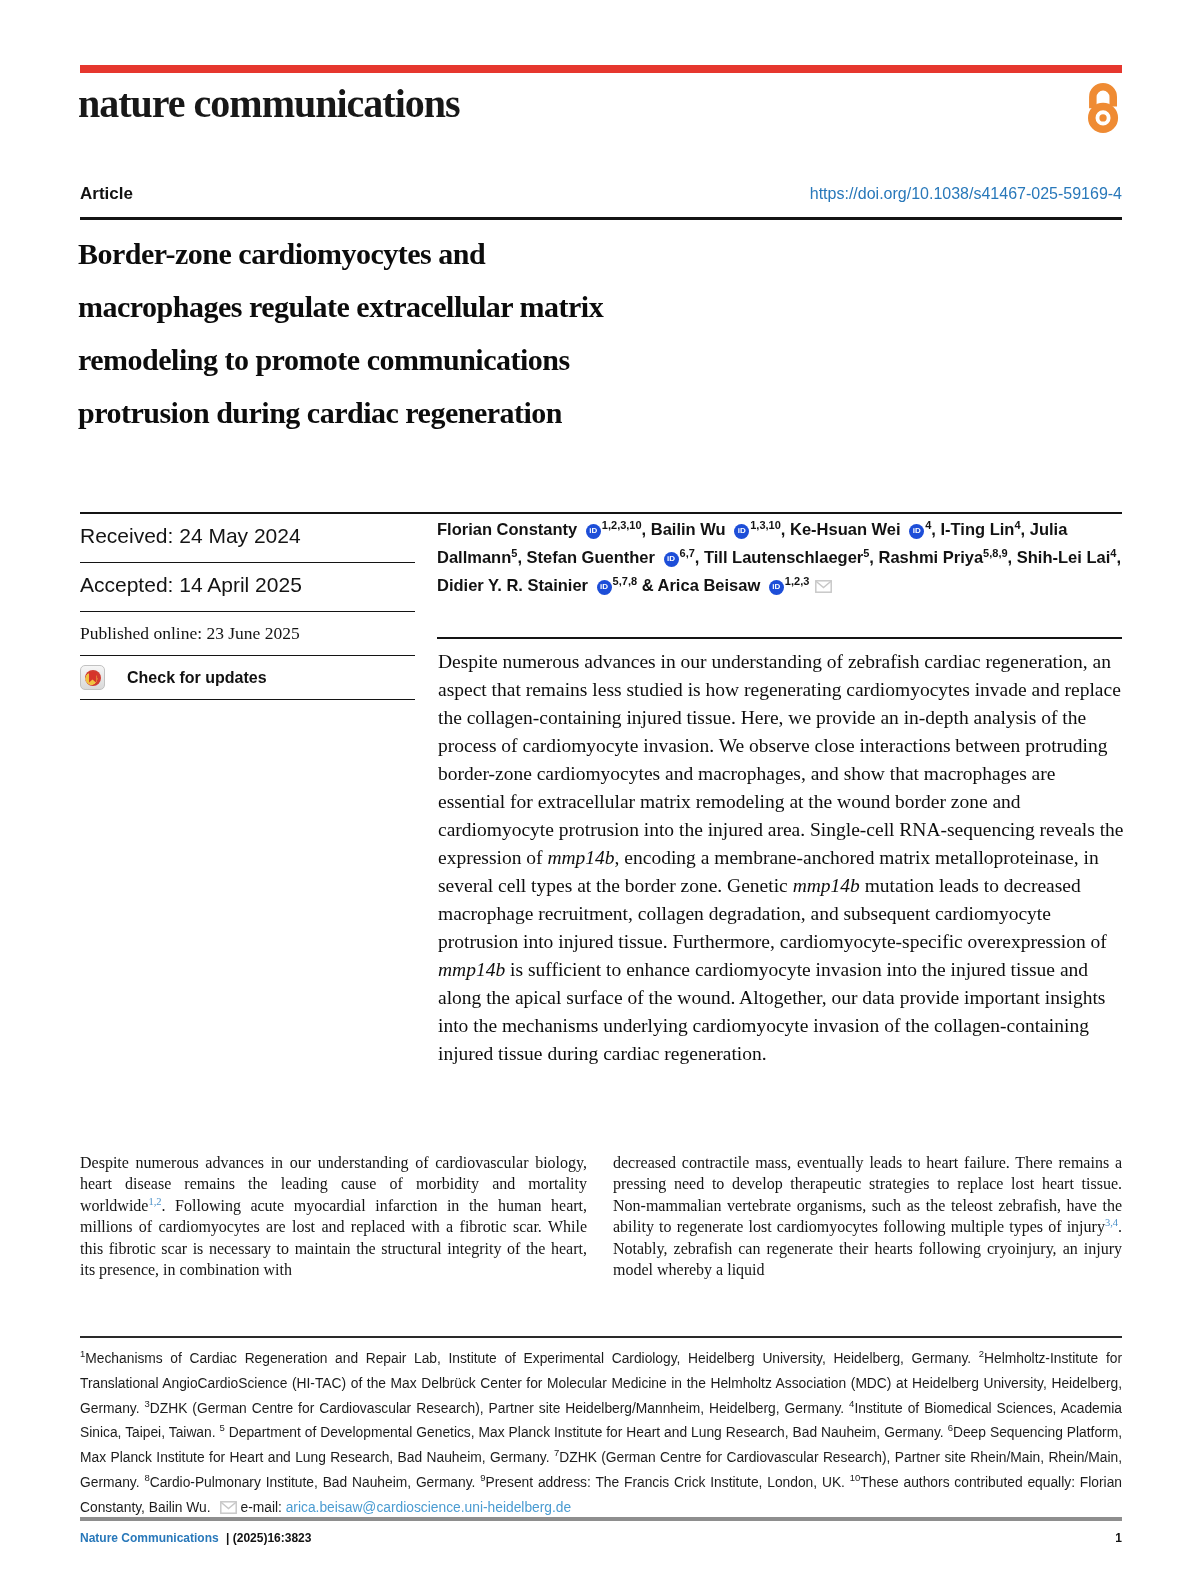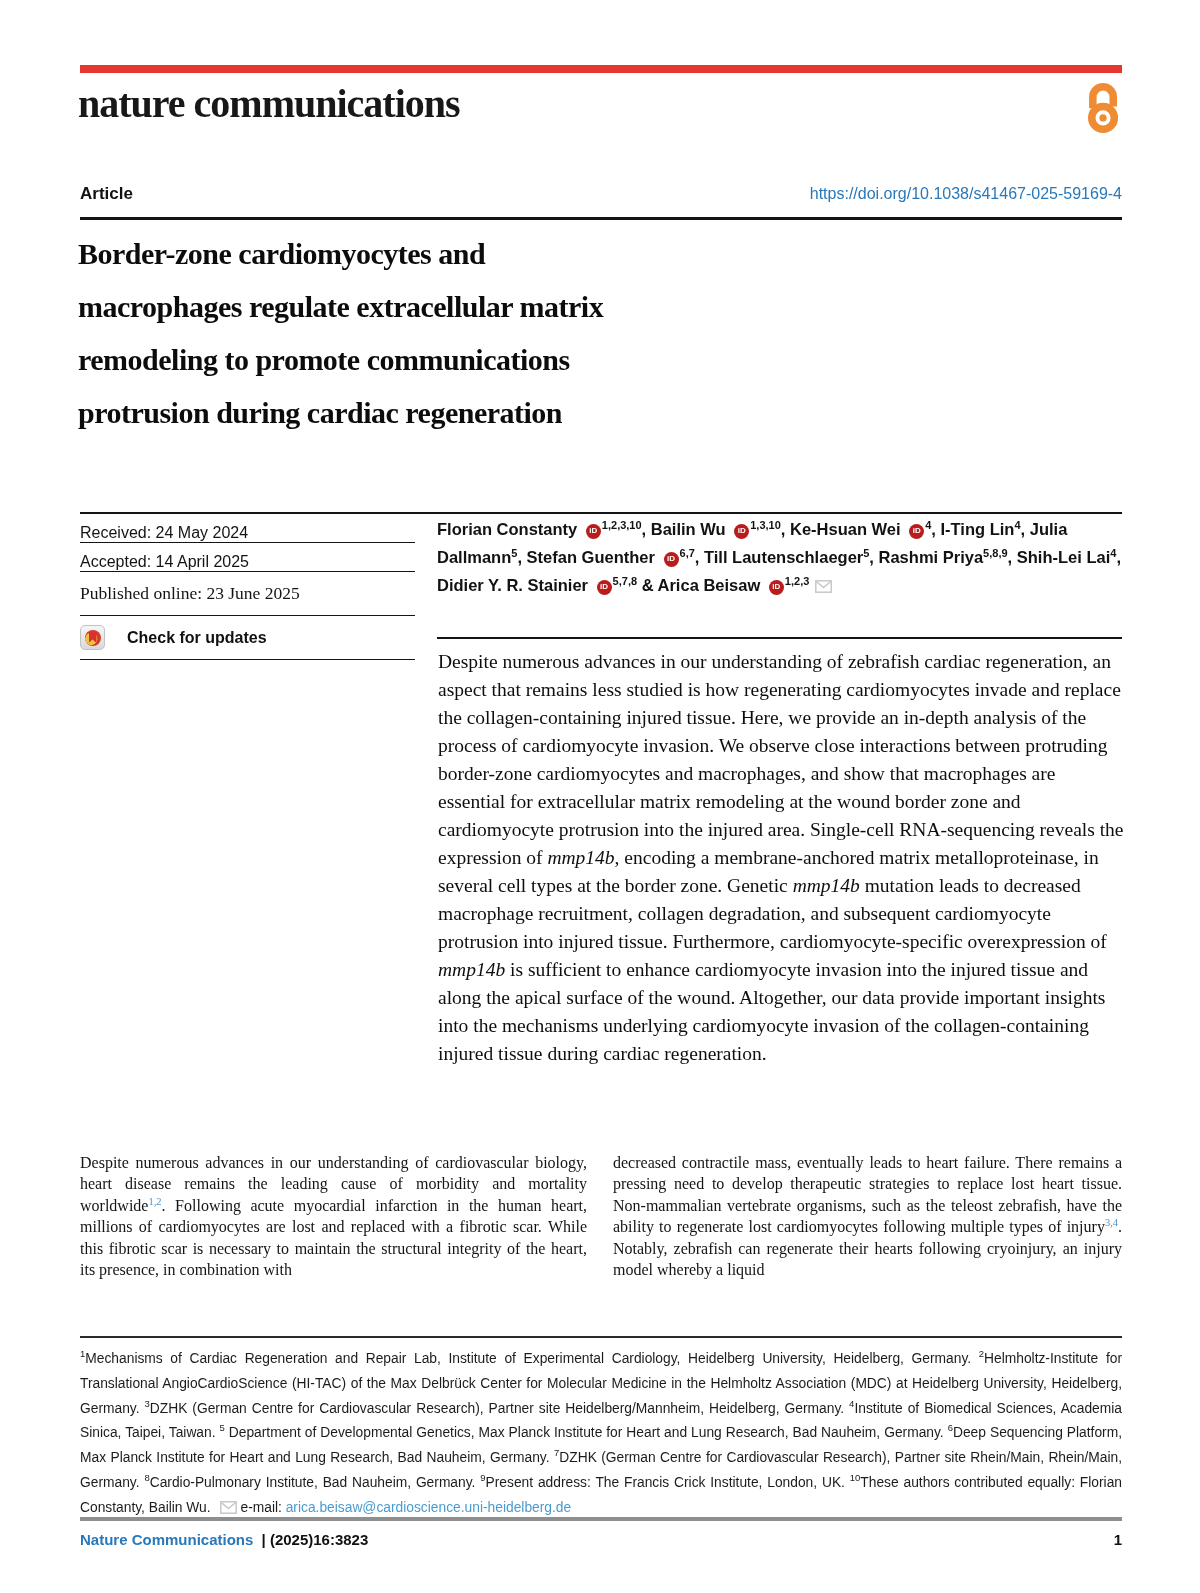--- a/index.html
+++ b/index.html
@@ -17,31 +17,31 @@
   #doi-link{font-size:16px;color:var(--blue,#2878ba);text-decoration:none;font-weight:500;padding-left:44px;}
 
   #title-rule{left:80px;top:217px;width:1042px;height:3px;background:#141414;}
   #page-title{left:78px;top:227px;width:1050px;font-family:"Liberation Serif",serif;font-weight:bold;font-size:30px;line-height:53px;letter-spacing:-0.5px;color:#0c0c0c;}
 
   
   #info-rule{left:80px;top:512px;width:1042px;height:2px;background:#141414;}
 
   
   #info-col{left:80px;top:514px;width:335px;}
-  .info-item{border-bottom:1.5px solid #141414;padding:10px 0 0;font-size:16px;color:#141414;}
+  .info-item{border-bottom:1.5px solid #141414;padding:10px 0 14px;font-size:21px;color:#141414;}
   .info-item.serif{font-family:"Liberation Serif",serif;font-size:17.5px;padding:11px 0 11px;}
   #check-row{display:flex;align-items:center;gap:22px;border-bottom:1.5px solid #141414;padding:9px 0;font-size:16px;font-weight:700;cursor:pointer;}
   .cm-box{width:25px;height:25px;border-radius:5px;background:linear-gradient(#f6f6f6,#d9d9d9);border:1px solid #c2c2c2;display:inline-flex;align-items:center;justify-content:center;box-sizing:border-box;}
   .cm-circle{width:16px;height:16px;border-radius:50%;background:radial-gradient(circle at 40% 55%, #f0c241 0 45%, #d13b30 48%);display:flex;align-items:center;justify-content:center;}
   .cm-book{width:8px;height:11px;background:#d6342a;clip-path:polygon(0 0,100% 0,100% 100%,50% 68%,0 100%);}
 
   
   #author-list{left:437px;top:515px;width:690px;font-weight:bold;font-size:16.5px;line-height:28px;color:#121212;}
   #author-list sup{font-size:11px;line-height:0;}
-  .orcid{display:inline-flex;width:15px;height:15px;border-radius:50%;background:#b91c1c;color:#fff;font-size:8px;font-weight:bold;align-items:center;justify-content:center;vertical-align:2px;margin:0 1px 0 4px;letter-spacing:0;}
+  .orcid{display:inline-flex;width:15px;height:15px;border-radius:50%;background:#1d4ed8;color:#fff;font-size:8px;font-weight:bold;align-items:center;justify-content:center;vertical-align:2px;margin:0 1px 0 4px;letter-spacing:0;}
 
   
   #abstract-rule{left:437px;top:637px;width:685px;height:2px;background:#141414;}
   #abstract-text{left:438px;top:648px;width:688px;font-family:"Liberation Serif",serif;font-size:19.5px;line-height:28px;color:#0e0e0e;}
   .it{font-style:italic;}
 
   
   .intro-col{top:1152px;width:507px;font-family:"Liberation Serif",serif;font-size:16px;line-height:21.4px;text-align:justify;color:#141414;}
   #intro-left{left:80px;}
   #intro-right{left:613px;width:509px;}
@@ -50,21 +50,21 @@
 
   
   #fn-rule{left:80px;top:1336px;width:1042px;height:2px;background:#2a2a2a;}
   #footnotes{left:80px;top:1347px;width:1042px;font-size:13.8px;line-height:24.8px;color:#1c1c1c;text-align:justify;}
   #footnotes sup{font-size:9.5px;}
   .lnk{color:var(--lightblue,#4a9bd1);cursor:pointer;}
   .env-icon{vertical-align:-2px;margin:0 3px 0 6px;}
 
   
   #footer-rule{left:80px;top:1517px;width:1042px;height:4px;background:#8e8e8e;}
-  #page-footer{left:80px;top:1531px;width:1042px;display:flex;justify-content:space-between;font-size:15px;font-weight:bold;color:#111;}
+  #page-footer{left:80px;top:1531px;width:1042px;display:flex;justify-content:space-between;font-size:12px;font-weight:bold;color:#111;}
   #footer-journal{color:var(--blue,#2878ba);cursor:pointer;}
   #footer-citation{color:#111;margin-left:4px;}
 </style>
 </head>
 <body>
 
 <div class="abs" id="brand-bar"></div>
 
 <div class="abs" id="journal-logo">nature communications</div>
 

